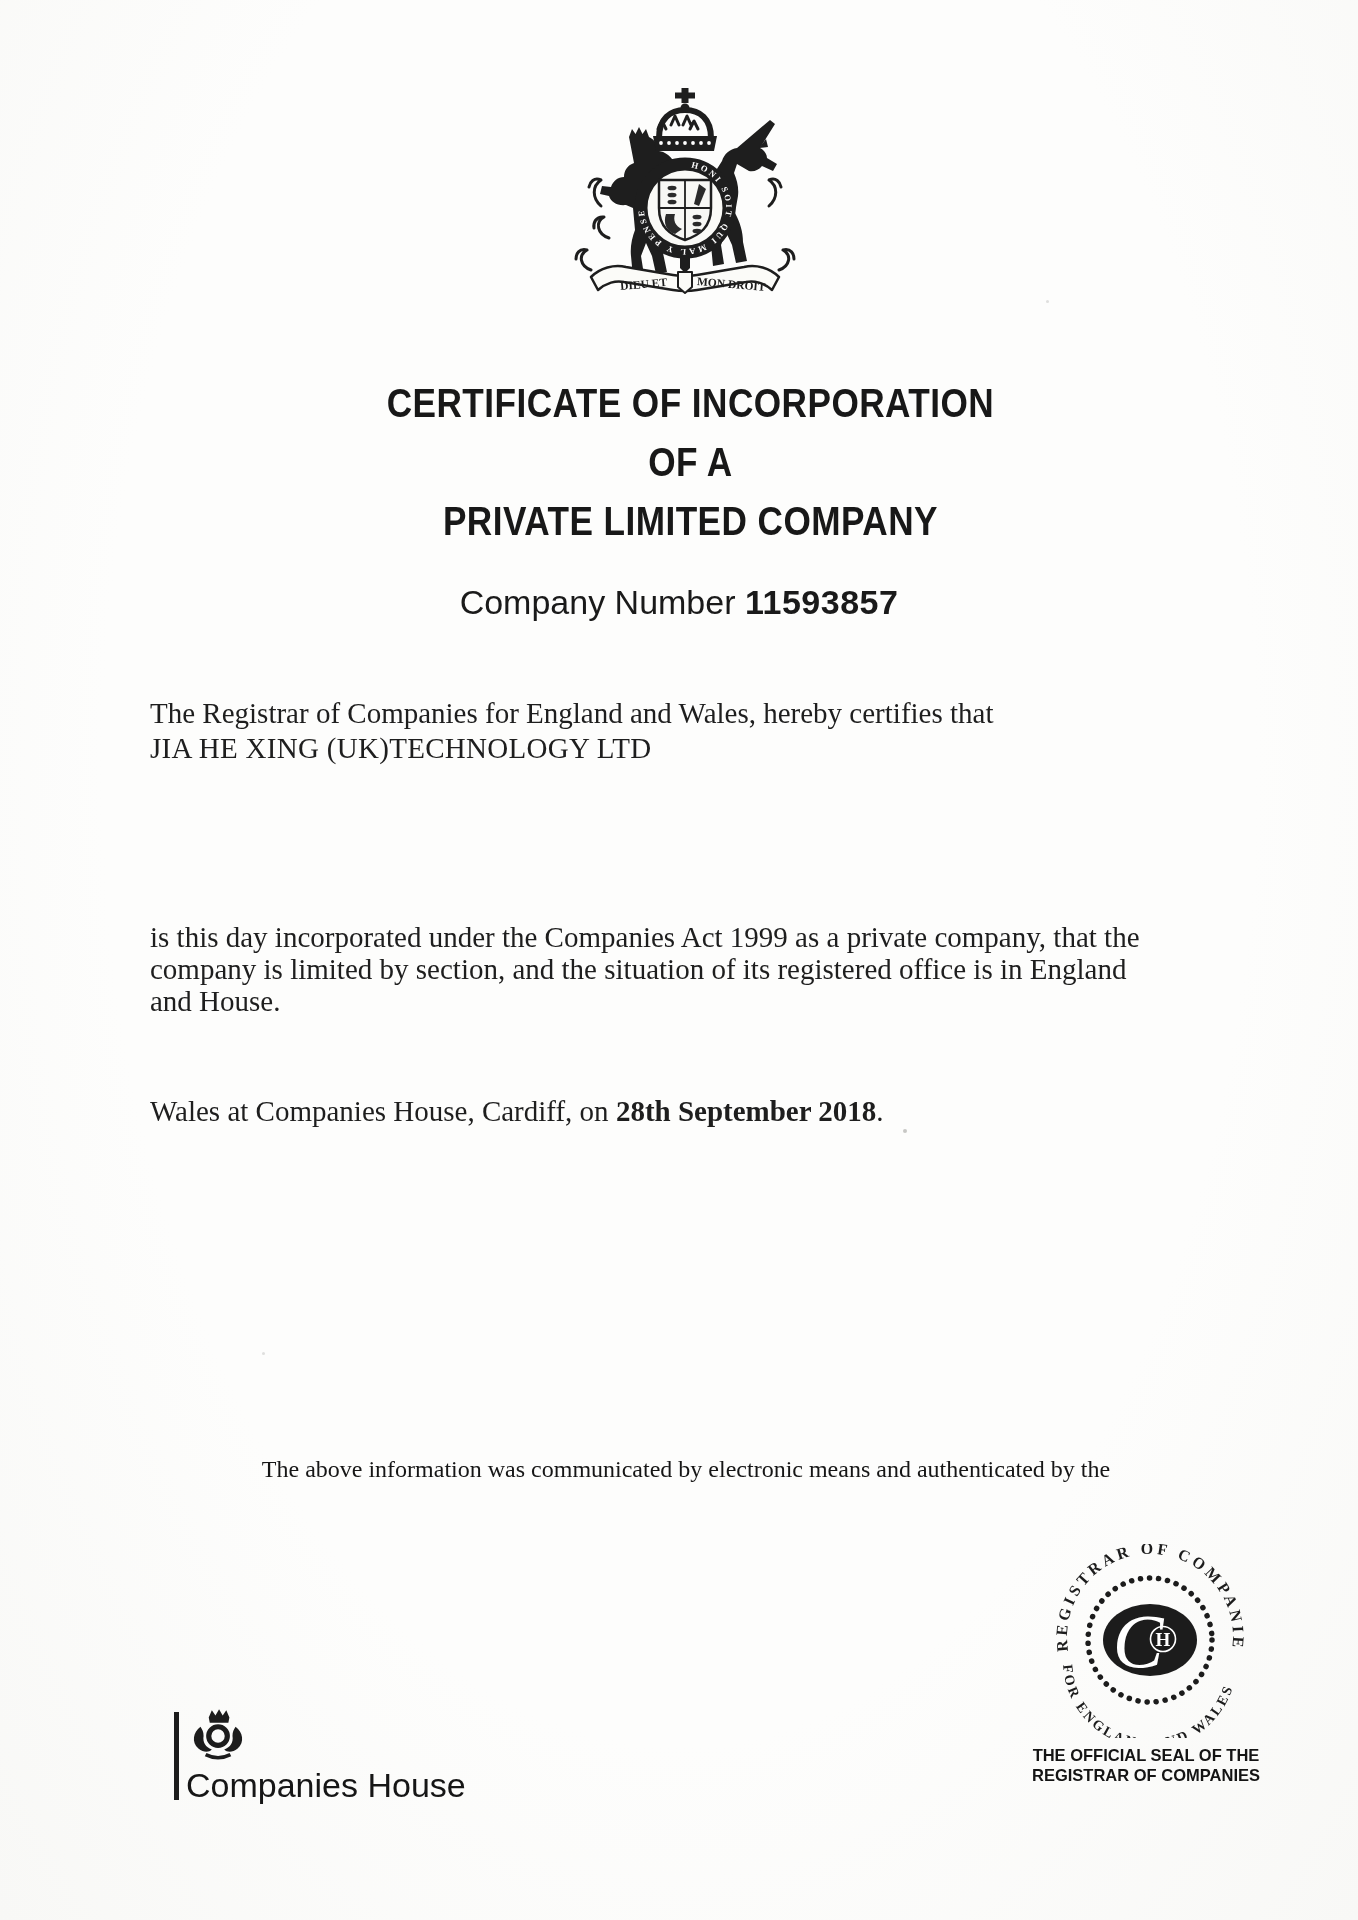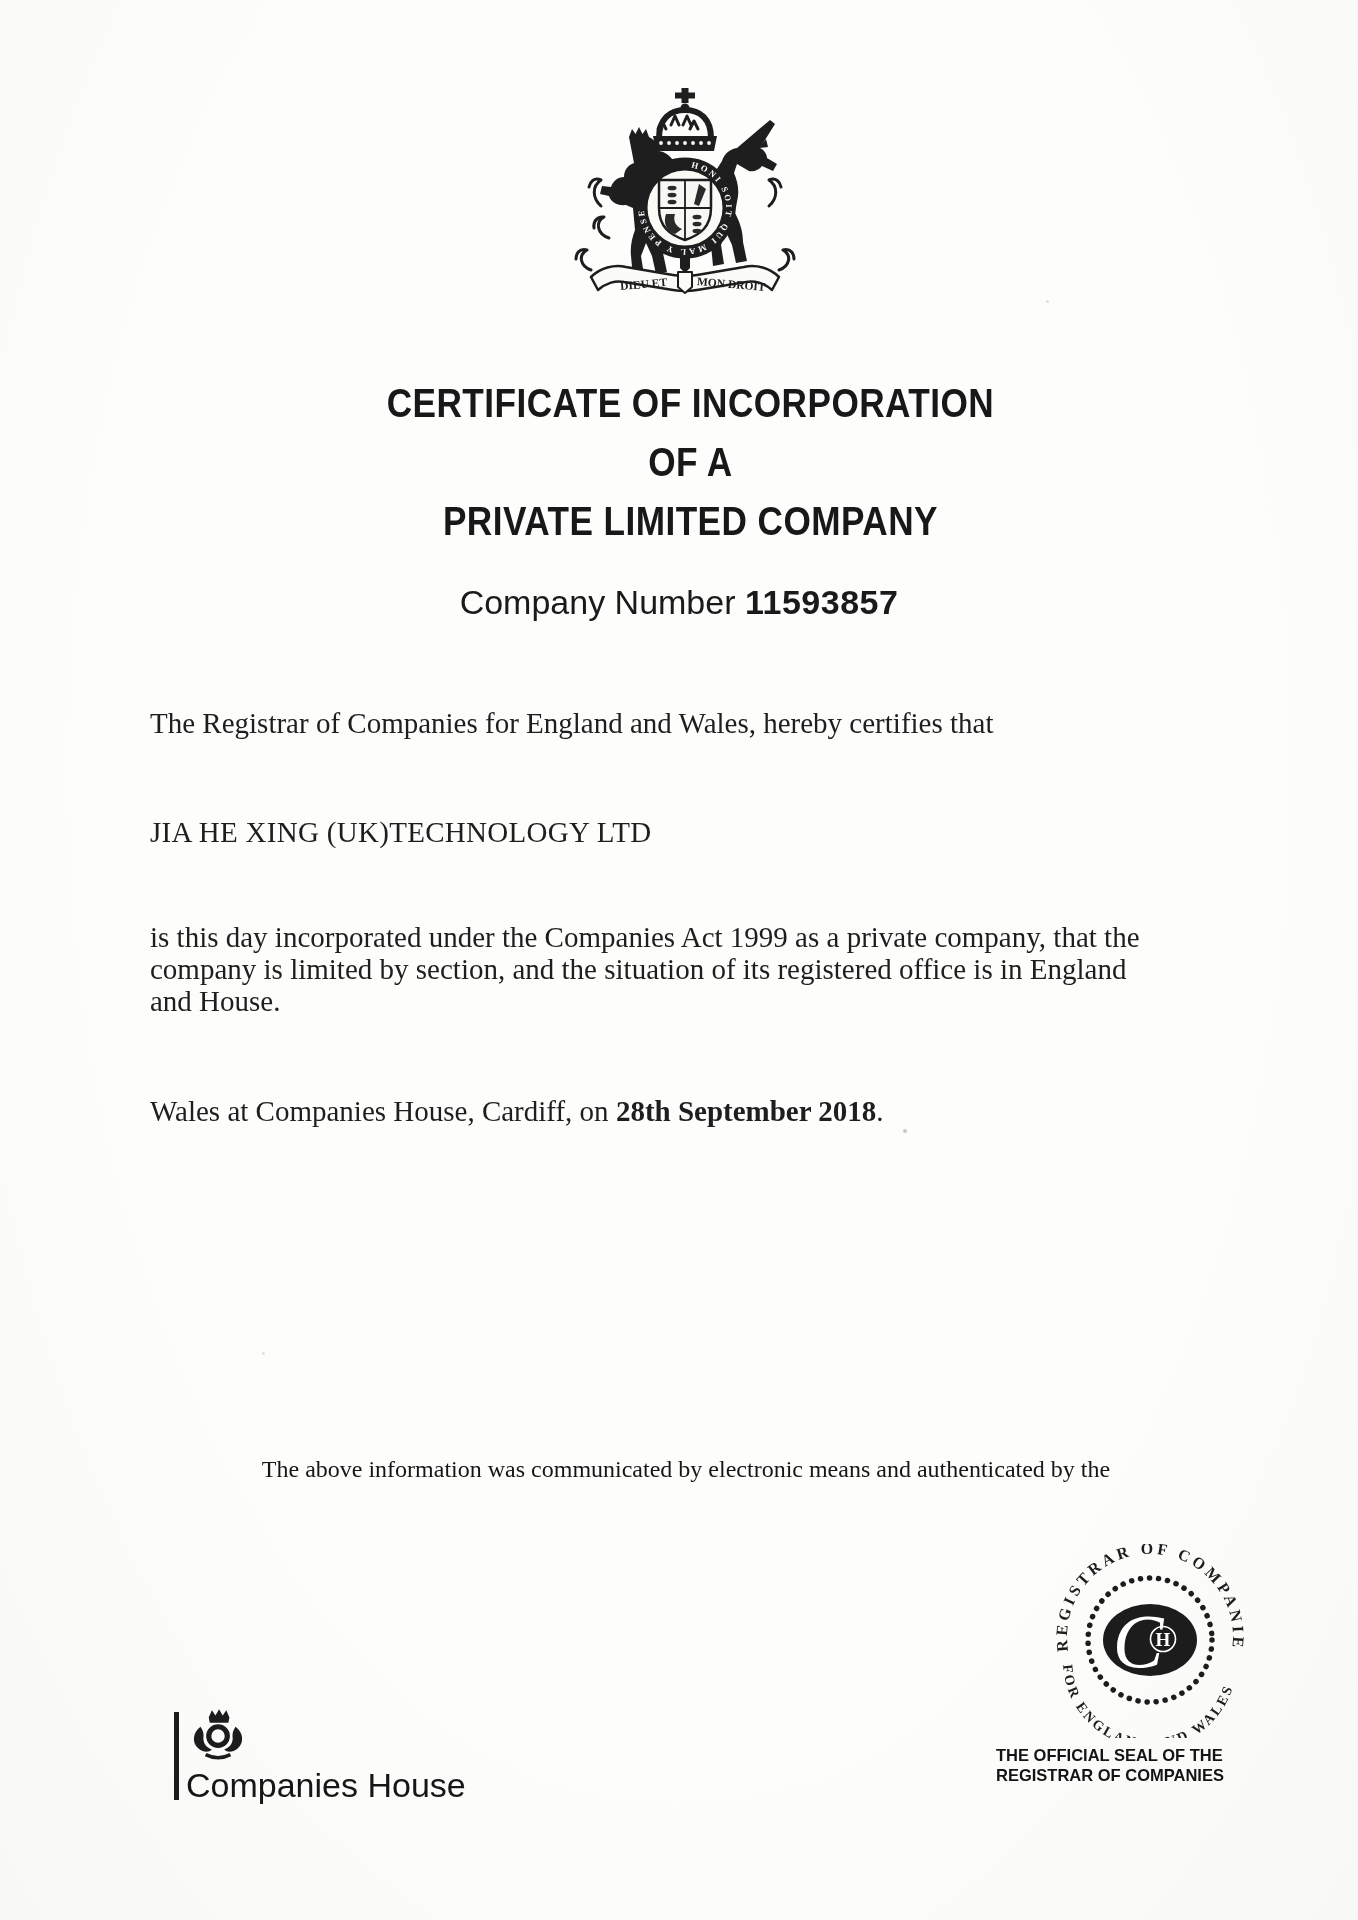--- a/index.html
+++ b/index.html
@@ -36,38 +36,39 @@
   .company-number {
     left:0; top:582px; width:100%;
     text-align:center;
     font-family:"Liberation Sans", sans-serif;
     font-size:34px; line-height:40px;
     color:#1a1a1a;
   }
   .company-number b { font-weight:bold; letter-spacing:.5px; }
 
   
-  .certify   { left:150px; top:697px;  font-size:29px; line-height:32px;margin-top:10px; }
-  .co-name   { left:150px; top:816px;  font-size:29px; line-height:32px; letter-spacing:.3px; }
+  .certify   { left:150px; top:697px;  font-size:29px; line-height:32px; }
+  .co-name   { left:150px; top:732px;  font-size:29px; line-height:32px; letter-spacing:.3px; }
   .para      { left:150px; top:921px;  font-size:29px; line-height:32px; width:1100px; }
   .given     { left:150px; top:1095px; font-size:29px; line-height:32px; }
   .given b   { font-weight:bold; }
 
   .footnote  {
     left:0; top:1453px; width:1344px;
     text-align:center;
     font-size:24px; line-height:32px;
     color:#161616;
     padding-left:28px;
   }
 
   
   .seal { left:1046px; top:1544px; width:208px; height:194px; }
   .seal-caption {
     left:996px; top:1745px; width:300px;
+    text-align:center;
     font-family:"Liberation Sans", sans-serif;
     font-weight:bold;
     font-size:16.5px; line-height:20px;
     color:#141414;
   }
 
   
   .logo-bar   { left:174px; top:1712px; width:5px; height:88px; background:#1c1c1c; }
   .logo-crest { left:186px; top:1706px; width:62px; height:56px; }
   .logo-text  {

